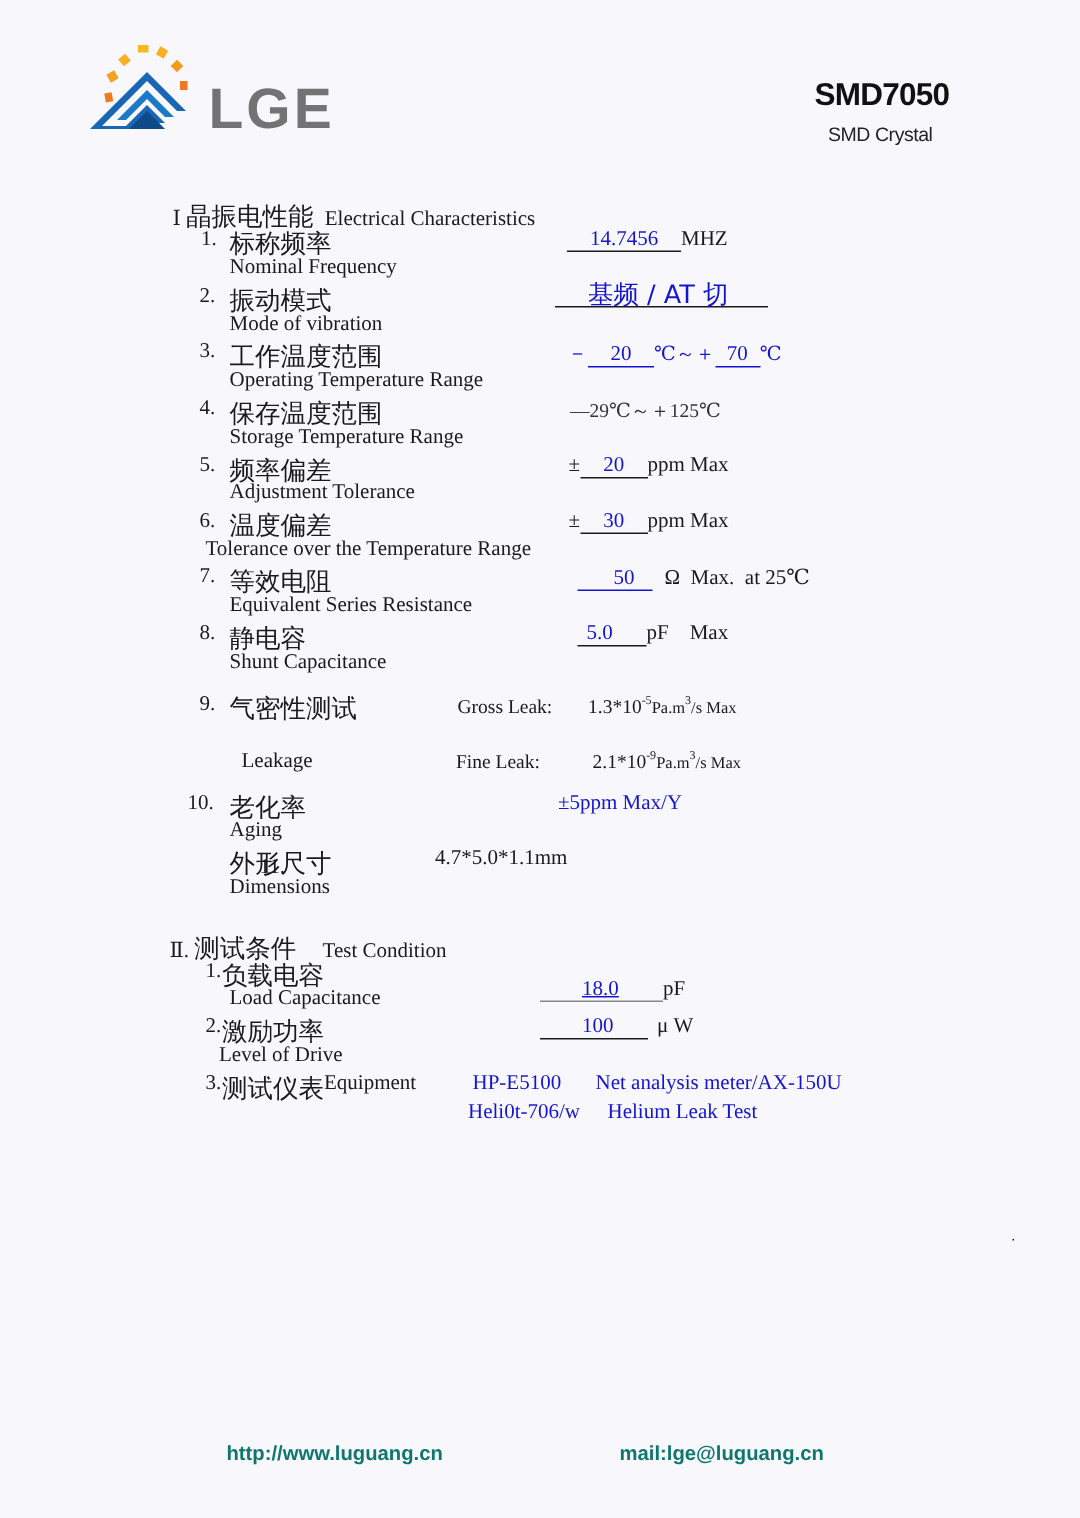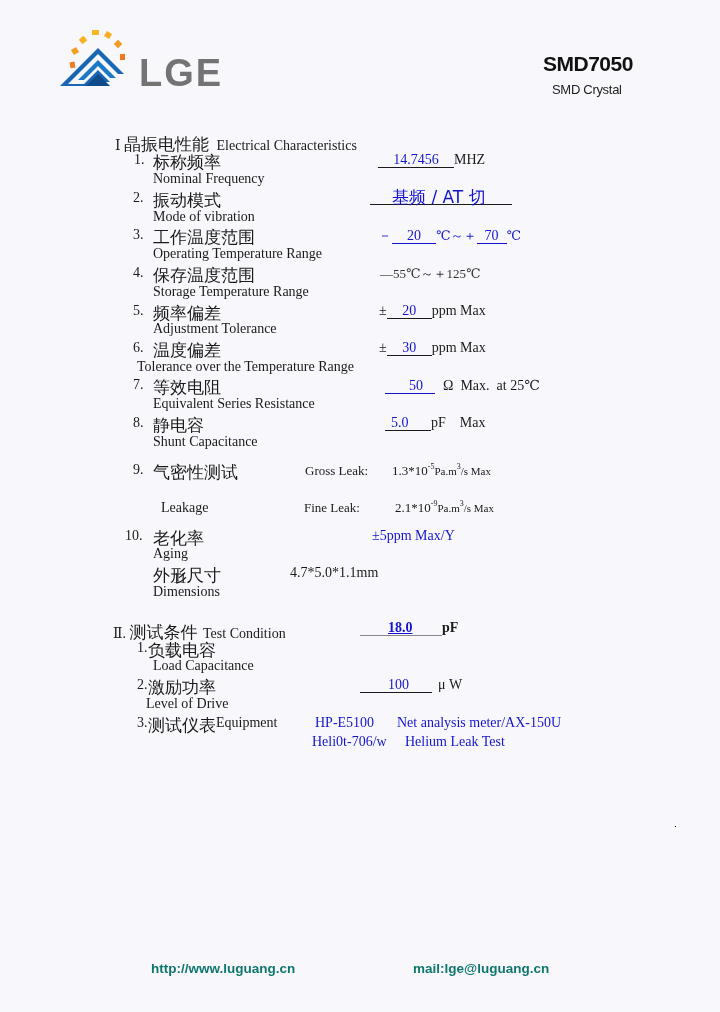--- a/index.html
+++ b/index.html
@@ -72,21 +72,21 @@
 <div class="abs serif" style="left:133px; top:227px;">3.</div>
 <div class="abs cn" style="left:153px; top:226px;">工作温度范围</div>
 <div class="abs serif" style="left:153px; top:246px;">Operating Temperature Range</div>
 <div class="abs serif blue" style="left:378px; top:227px;">
   <span>－</span><span class="uline-blue" style="width:44px;">20</span><span class="small">℃～＋</span><span class="uline-blue" style="width:30px;">70</span><span class="small">℃</span>
 </div>
 
 <div class="abs serif" style="left:133px; top:265px;">4.</div>
 <div class="abs cn" style="left:153px; top:264px;">保存温度范围</div>
 <div class="abs serif" style="left:153px; top:284px;">Storage Temperature Range</div>
-<div class="abs serif small" style="left:380px; top:265px; color:#333;">—55℃～＋125℃</div>
+<div class="abs serif small" style="left:380px; top:265px; color:#333;">—29℃～＋125℃</div>
 
 <div class="abs serif" style="left:133px; top:303px;">5.</div>
 <div class="abs cn" style="left:153px; top:302px;">频率偏差</div>
 <div class="abs serif" style="left:153px; top:321px;">Adjustment Tolerance</div>
 <div class="abs serif" style="left:379px; top:303px;">
   <span>±</span><span class="uline blue" style="width:45px;">20</span><span>ppm Max</span>
 </div>
 
 <div class="abs serif" style="left:133px; top:340px;">6.</div>
 <div class="abs cn" style="left:153px; top:339px;">温度偏差</div>
@@ -127,27 +127,27 @@
 <div class="abs serif blue" style="left:372px; top:528px;">±5ppm Max/Y</div>
 
 <div class="abs serif" style="left:125px; top:571px;margin-left:48px;">11.</div>
 <div class="abs cn" style="left:153px; top:564px;">外形尺寸</div>
 <div class="abs serif" style="left:153px; top:584px;">Dimensions</div>
 <div class="abs serif" style="left:290px; top:565px;">4.7*5.0*1.1mm</div>
 
 <div class="abs serif" style="left:113px; top:621px;">
   <span>Ⅱ.</span>
   <span class="cn">测试条件</span>
-  <span style="margin-left:2px;">Test Condition</span>
+  <span style="margin-left:14px;">Test Condition</span>
 </div>
 
 <div class="abs serif" style="left:137px; top:640px;">1.</div>
 <div class="abs cn" style="left:148px; top:639px;">负载电容</div>
 <div class="abs serif" style="left:153px; top:658px;">Load Capacitance</div>
-<div class="abs serif" style="left:360px; top:620px;font-weight:bold;">
+<div class="abs serif" style="left:360px; top:652px;">
   <span class="uline" style="width:82px; text-align:left; border-color:#888;"><span class="blue" style="margin-left:28px; text-decoration:underline;">18.0</span></span><span>pF</span>
 </div>
 
 <div class="abs serif" style="left:137px; top:677px;">2.</div>
 <div class="abs cn" style="left:148px; top:676px;">激励功率</div>
 <div class="abs serif" style="left:146px; top:696px;">Level of Drive</div>
 <div class="abs serif" style="left:360px; top:677px;">
   <span class="uline" style="width:72px; text-align:left;"><span class="blue" style="margin-left:28px;">100</span></span><span style="margin-left:6px;">μ W</span>
 </div>
 

